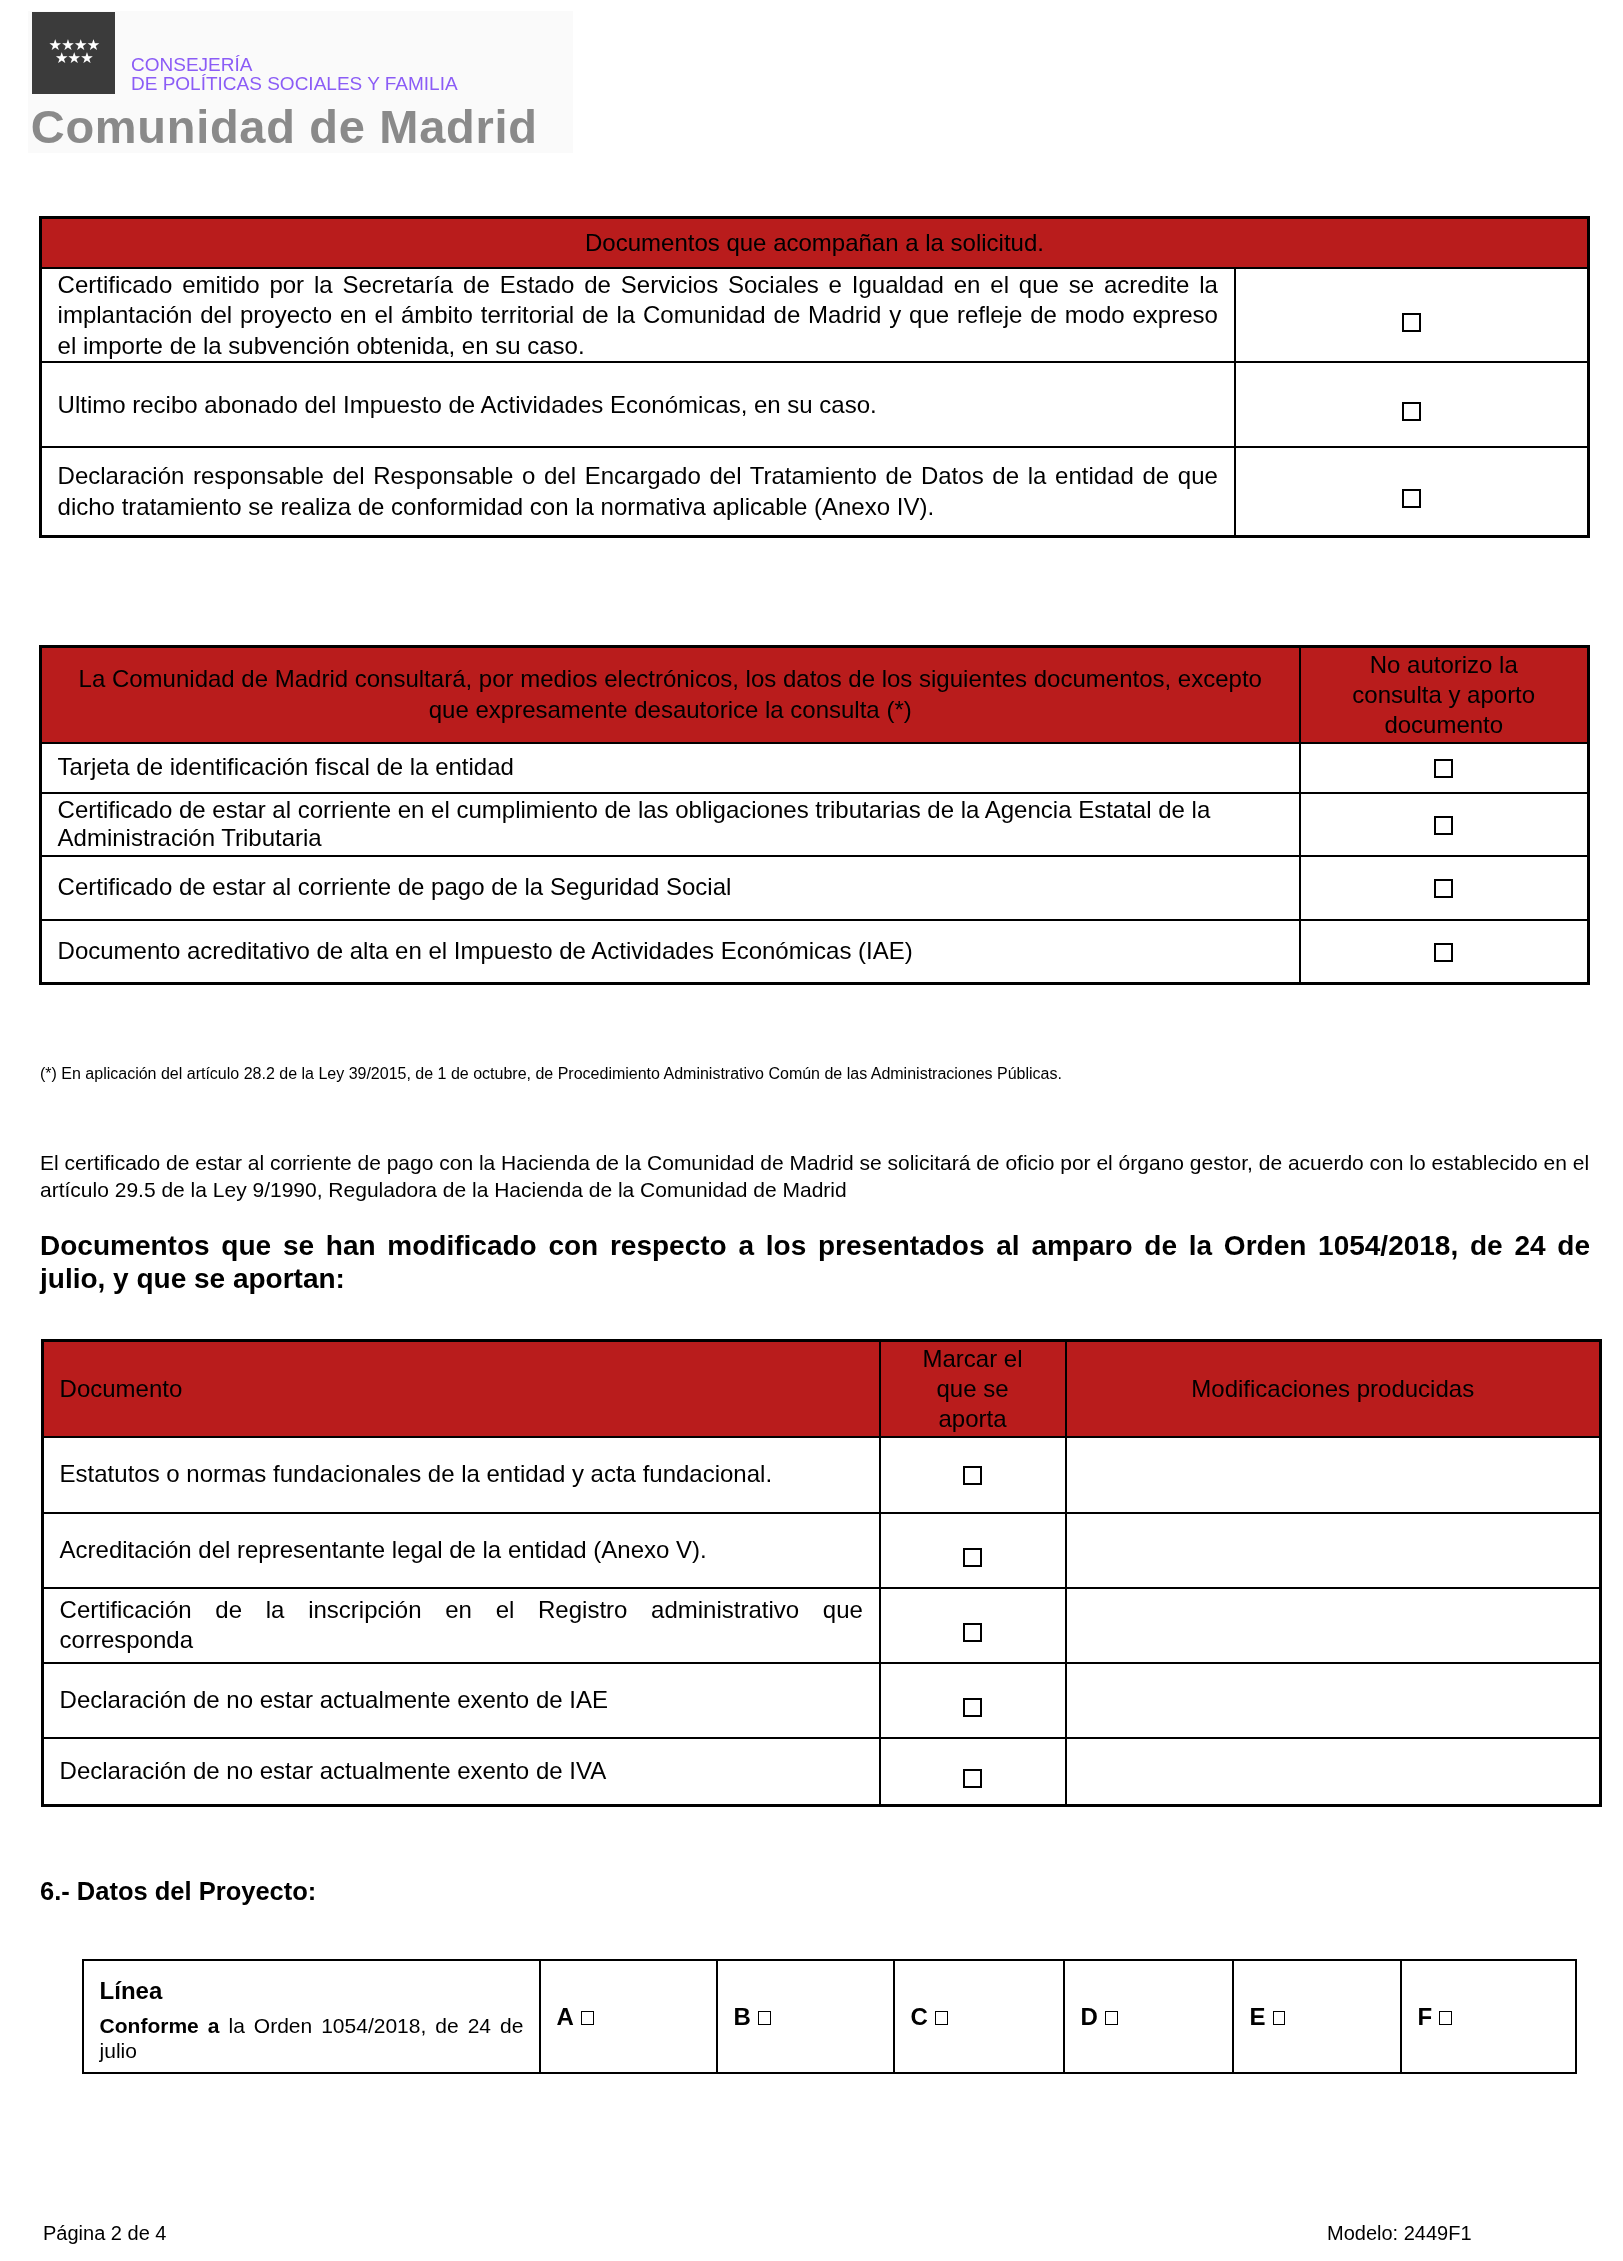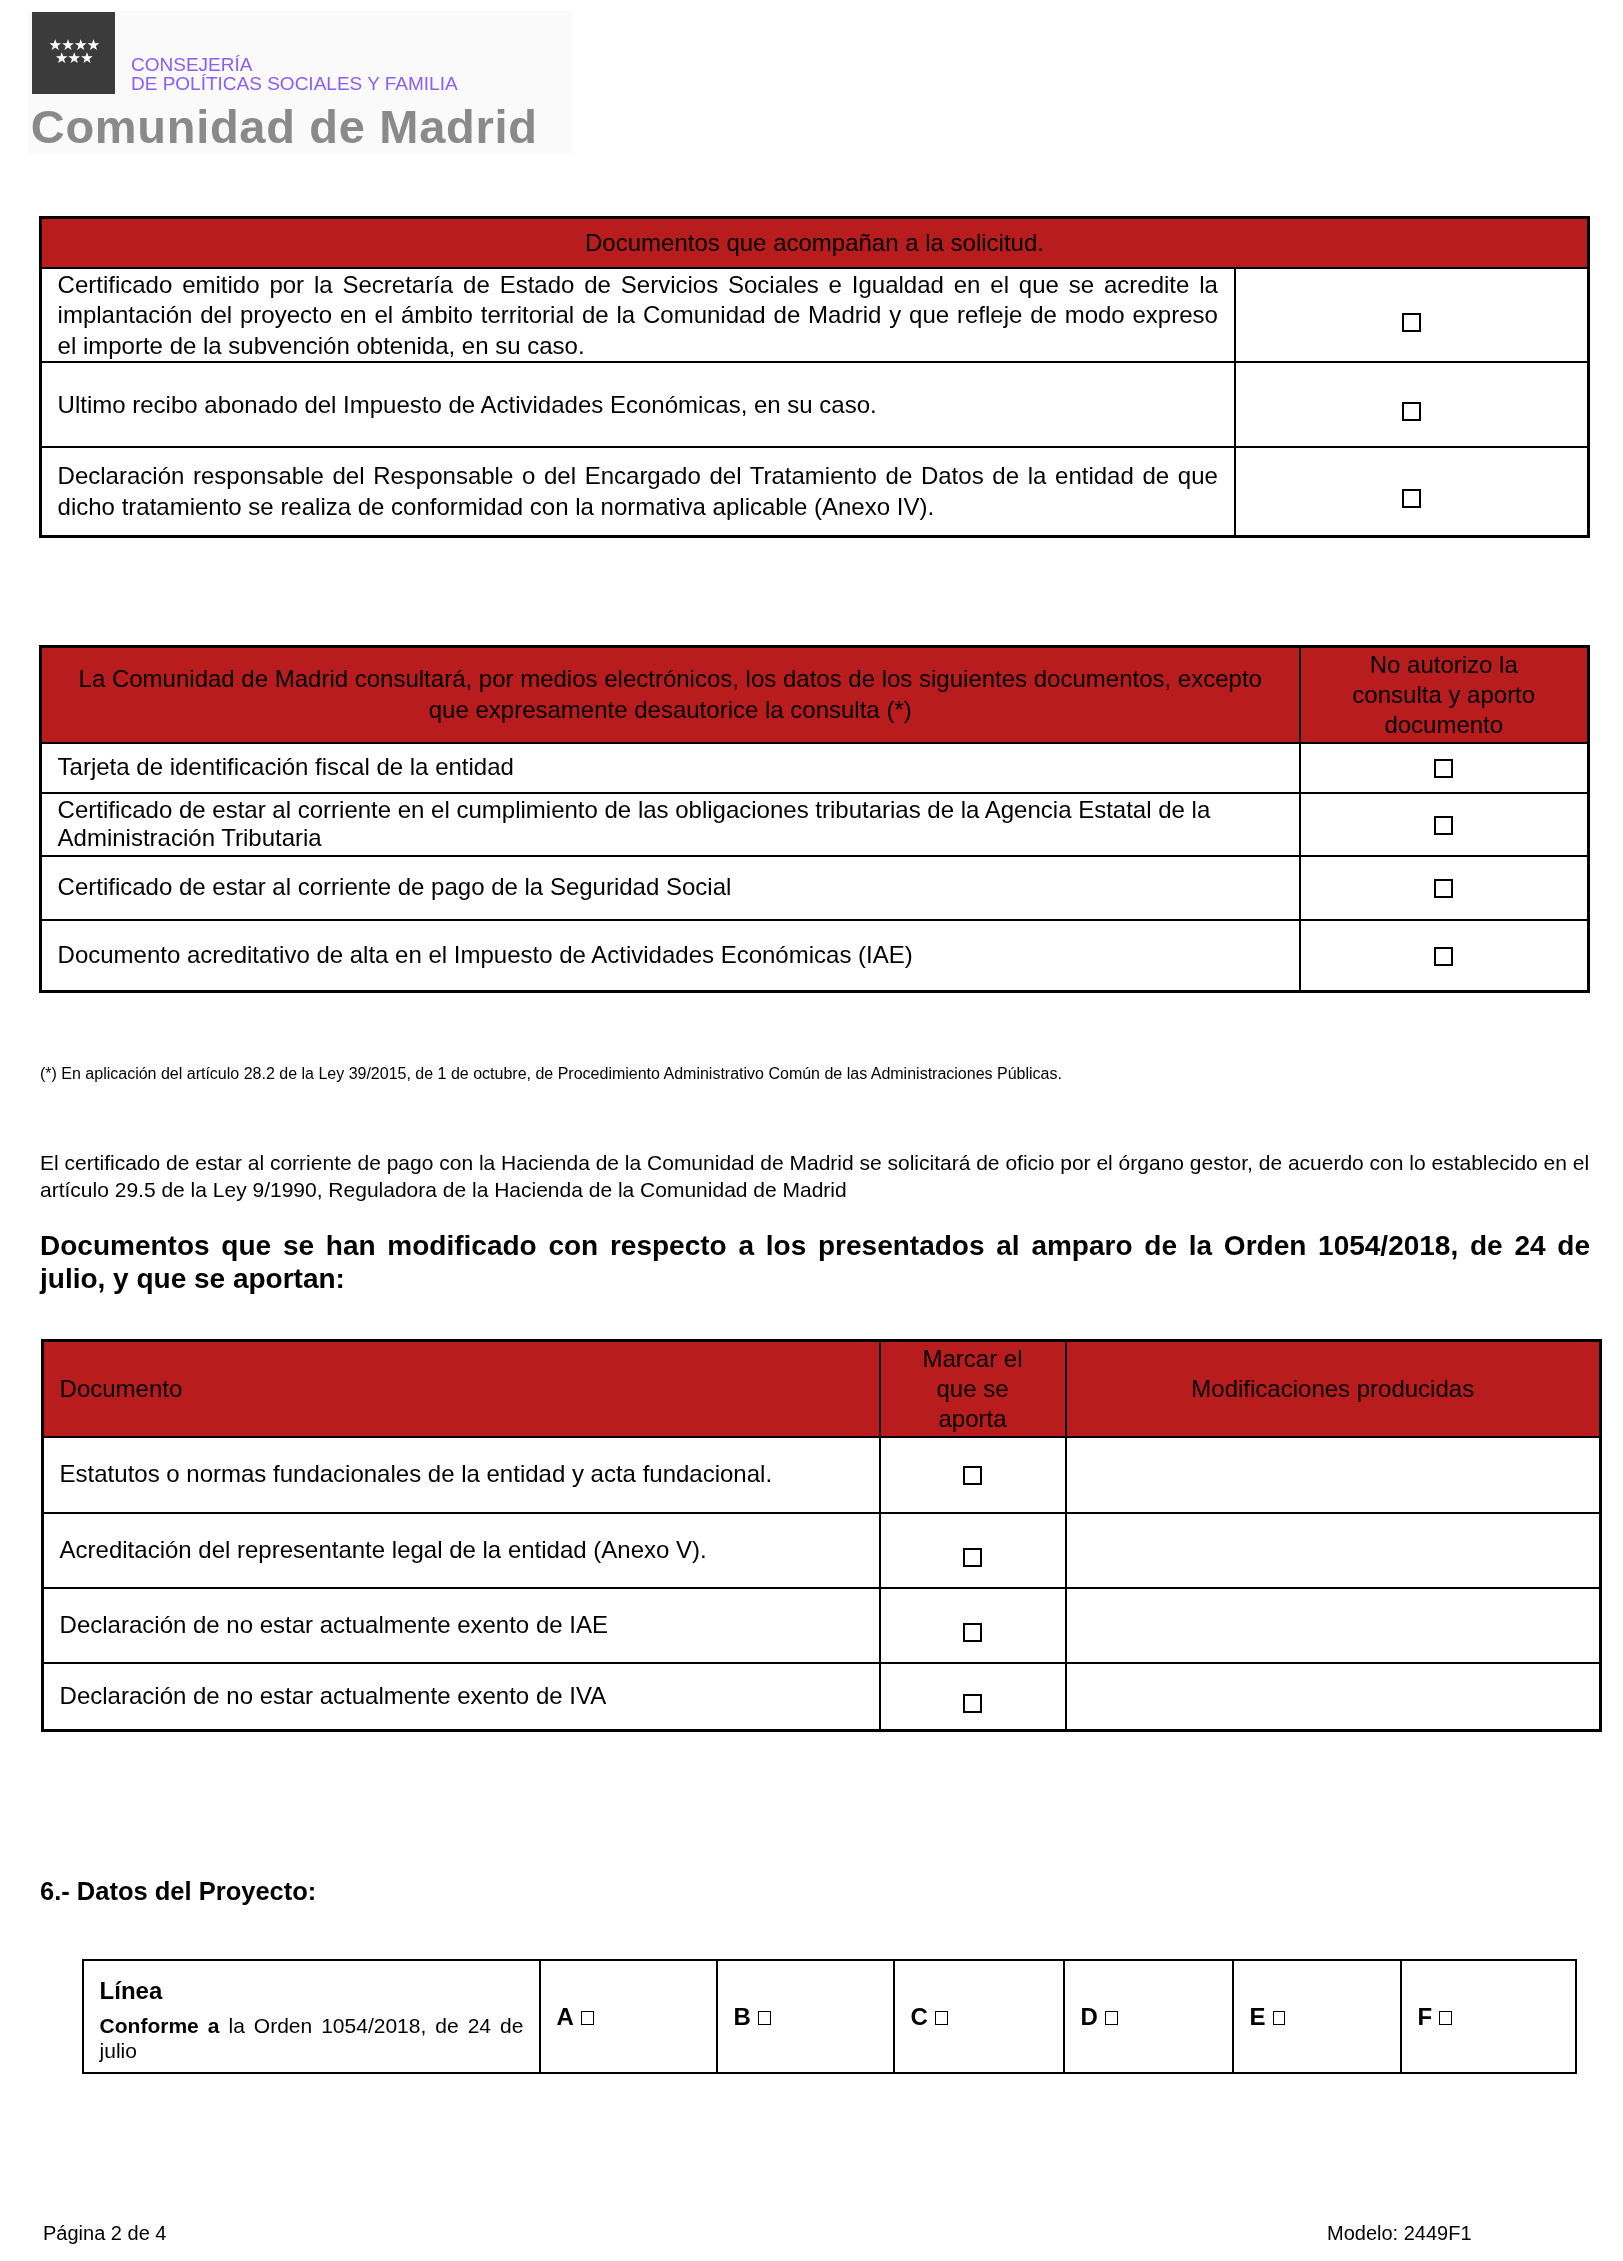--- a/index.html
+++ b/index.html
@@ -100,21 +100,21 @@
     <td class="chk"><span class="cb"></span></td>
   </tr>
   <tr style="height:63px">
     <td style="text-align:left; line-height:28px;">Certificado de estar al corriente en el cumplimiento de las obligaciones tributarias de la Agencia Estatal de la Administración Tributaria</td>
     <td class="chk"><span class="cb"></span></td>
   </tr>
   <tr style="height:64px">
     <td>Certificado de estar al corriente de pago de la Seguridad Social</td>
     <td class="chk"><span class="cb"></span></td>
   </tr>
-  <tr style="height:72px">
+  <tr style="height:64px">
     <td>Documento acreditativo de alta en el Impuesto de Actividades Económicas (IAE)</td>
     <td class="chk"><span class="cb"></span></td>
   </tr>
 </tbody>
   </table>
 
 <div class="abs note1">(*) En aplicación del artículo 28.2 de la Ley 39/2015, de 1 de octubre, de Procedimiento Administrativo Común de las Administraciones Públicas.</div>
 <div class="abs note2">El certificado de estar al corriente de pago con la Hacienda de la Comunidad de Madrid se solicitará de oficio por el órgano gestor, de acuerdo con lo establecido en el artículo 29.5 de la Ley 9/1990, Reguladora de la Hacienda de la Comunidad de Madrid</div>
 
 <div class="abs heading">Documentos que se han modificado con respecto a los presentados al amparo de la Orden 1054/2018, de 24 de julio, y que se aportan:</div>
@@ -131,20 +131,25 @@
     <td class="hdr" style="padding:0 28px; line-height:30px;">Marcar el que se aporta</td>
     <td class="hdr">Modificaciones producidas</td>
   </tr>
   <tr style="height:76px">
     <td>Estatutos o normas fundacionales de la entidad y acta fundacional.</td>
     <td class="chk"><span class="cb"></span></td>
     <td></td>
   </tr>
   <tr style="height:75px">
     <td>Acreditación  del representante legal de la entidad (Anexo V).</td>
+    <td class="chk top-cb"><span class="cb"></span></td>
+    <td></td>
+  </tr>
+  <tr style="height:75px">
+    <td style="line-height:30px;">Certificación de la inscripción en el Registro administrativo que corresponda</td>
     <td class="chk top-cb"><span class="cb"></span></td>
     <td></td>
   </tr>
   <tr style="height:75px">
     <td>Declaración de no estar actualmente exento de IAE</td>
     <td class="chk top-cb"><span class="cb"></span></td>
     <td></td>
   </tr>
   <tr style="height:68px">
     <td>Declaración de no estar actualmente exento de IVA</td>

